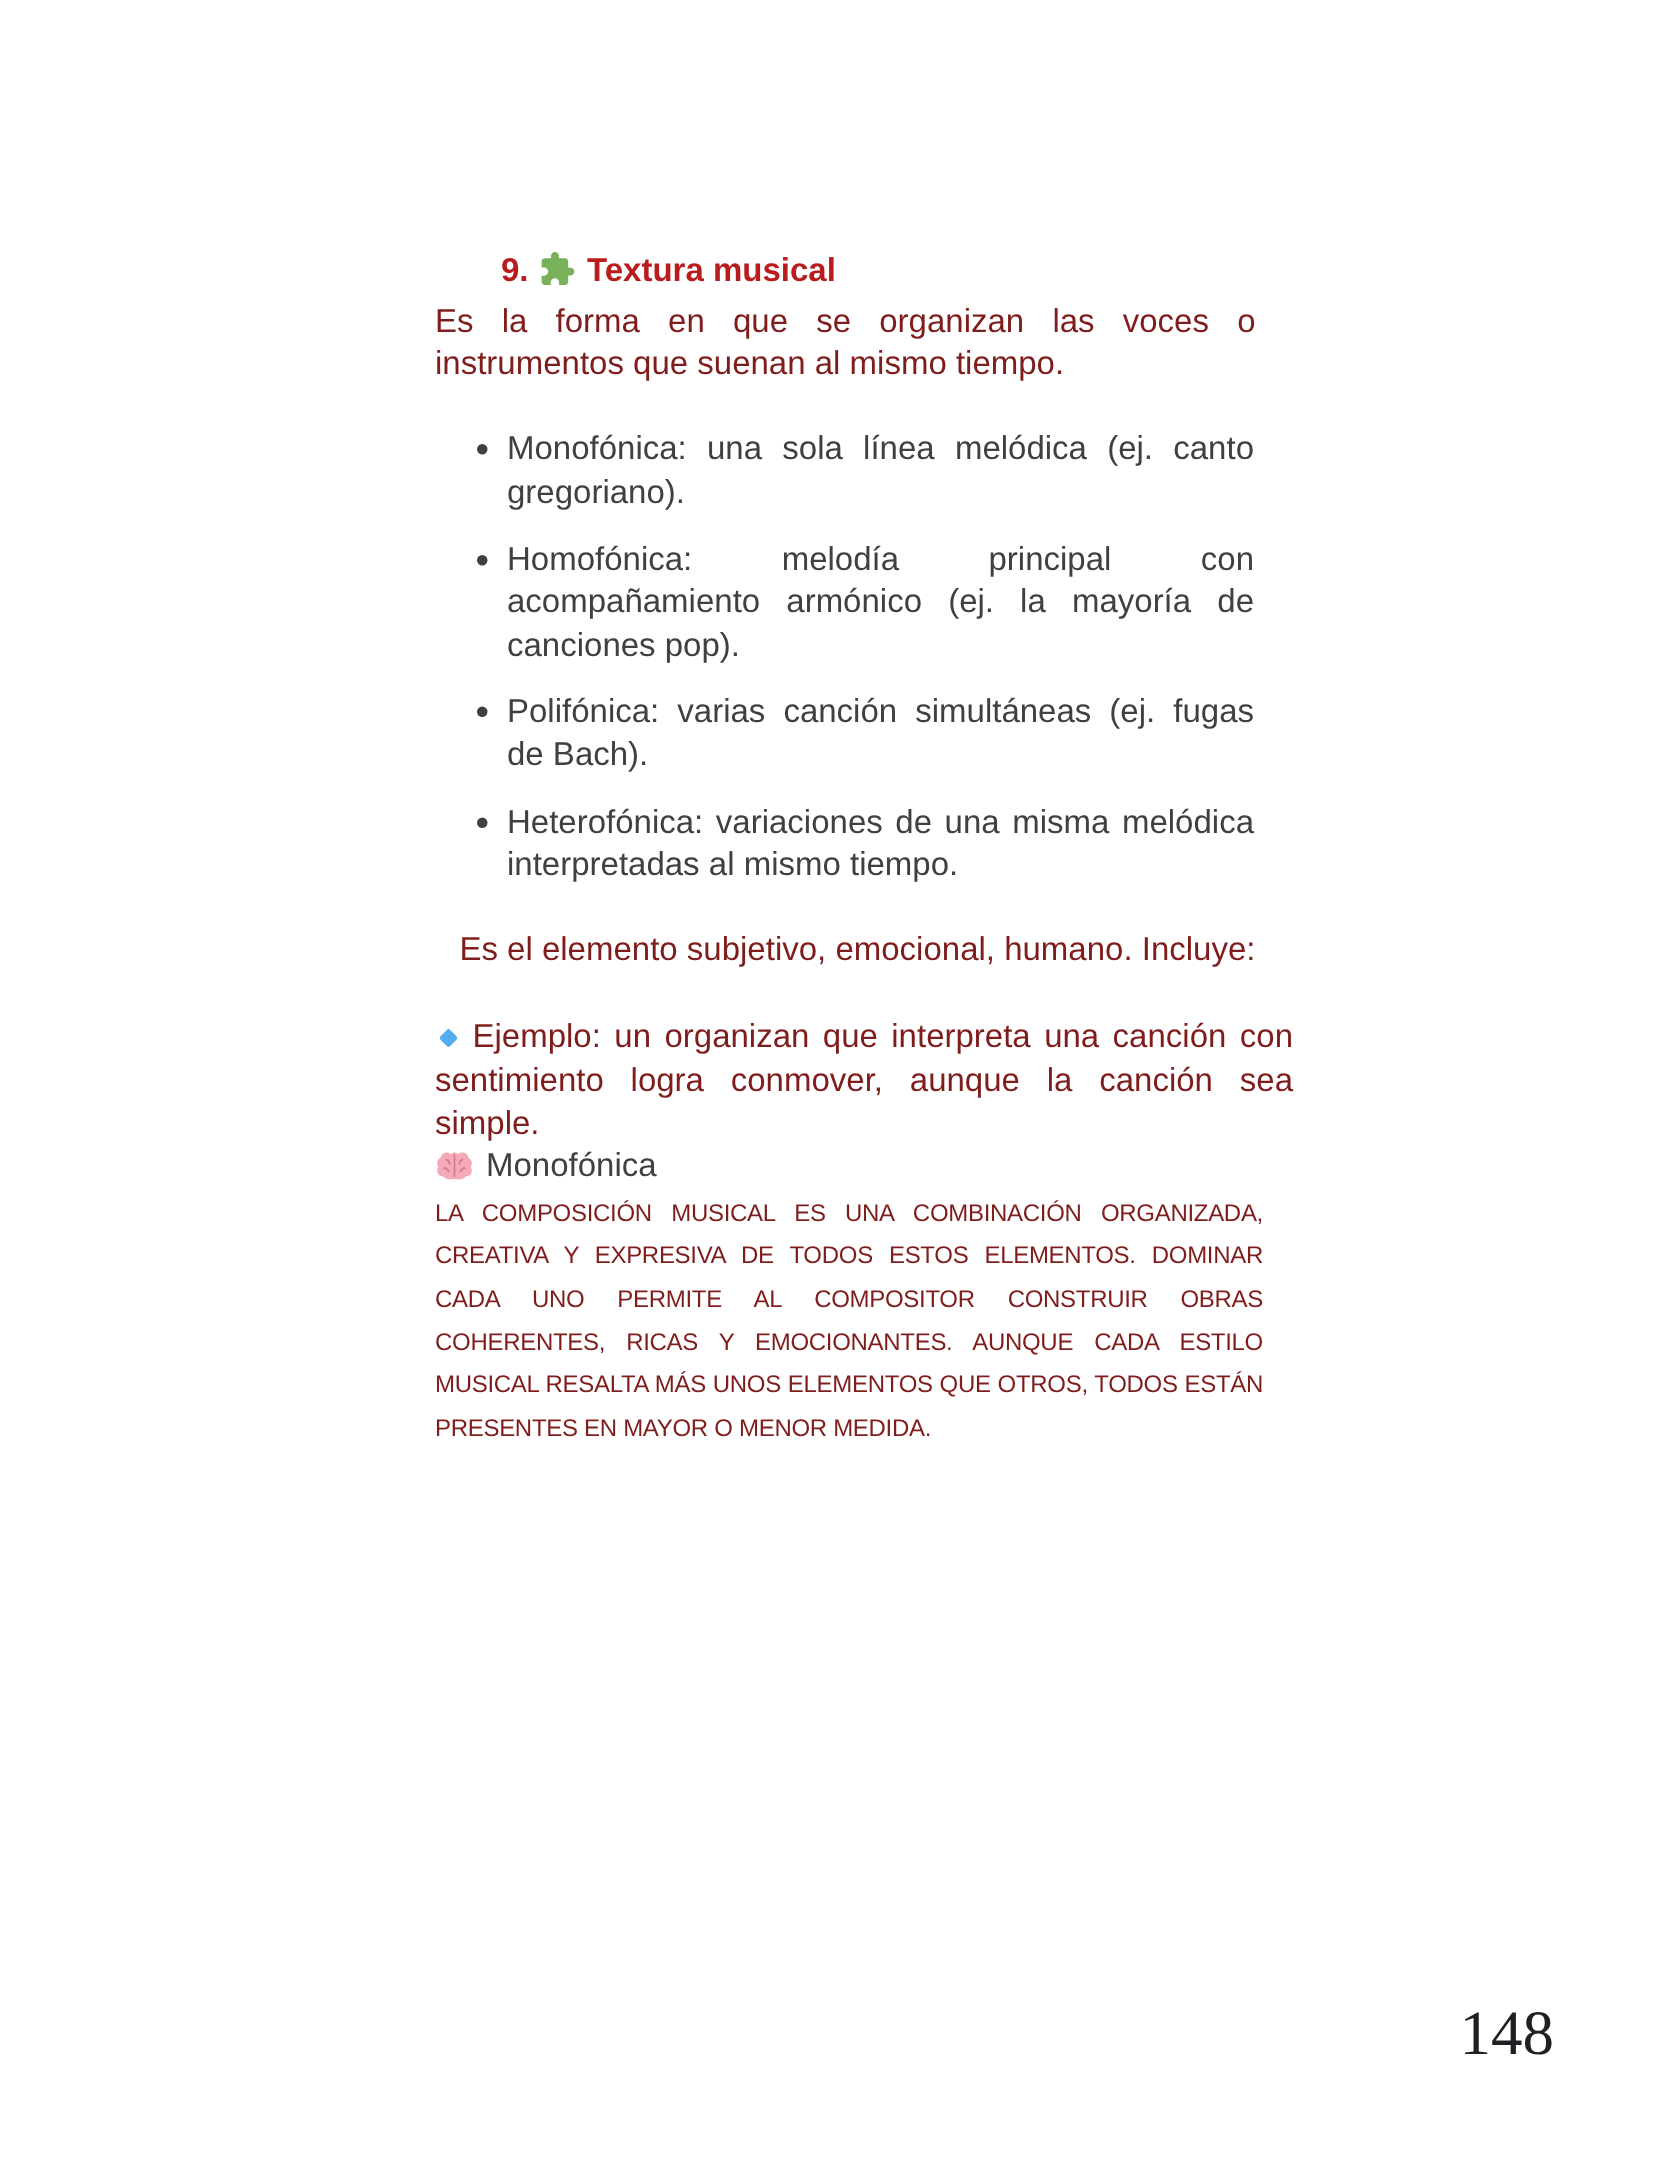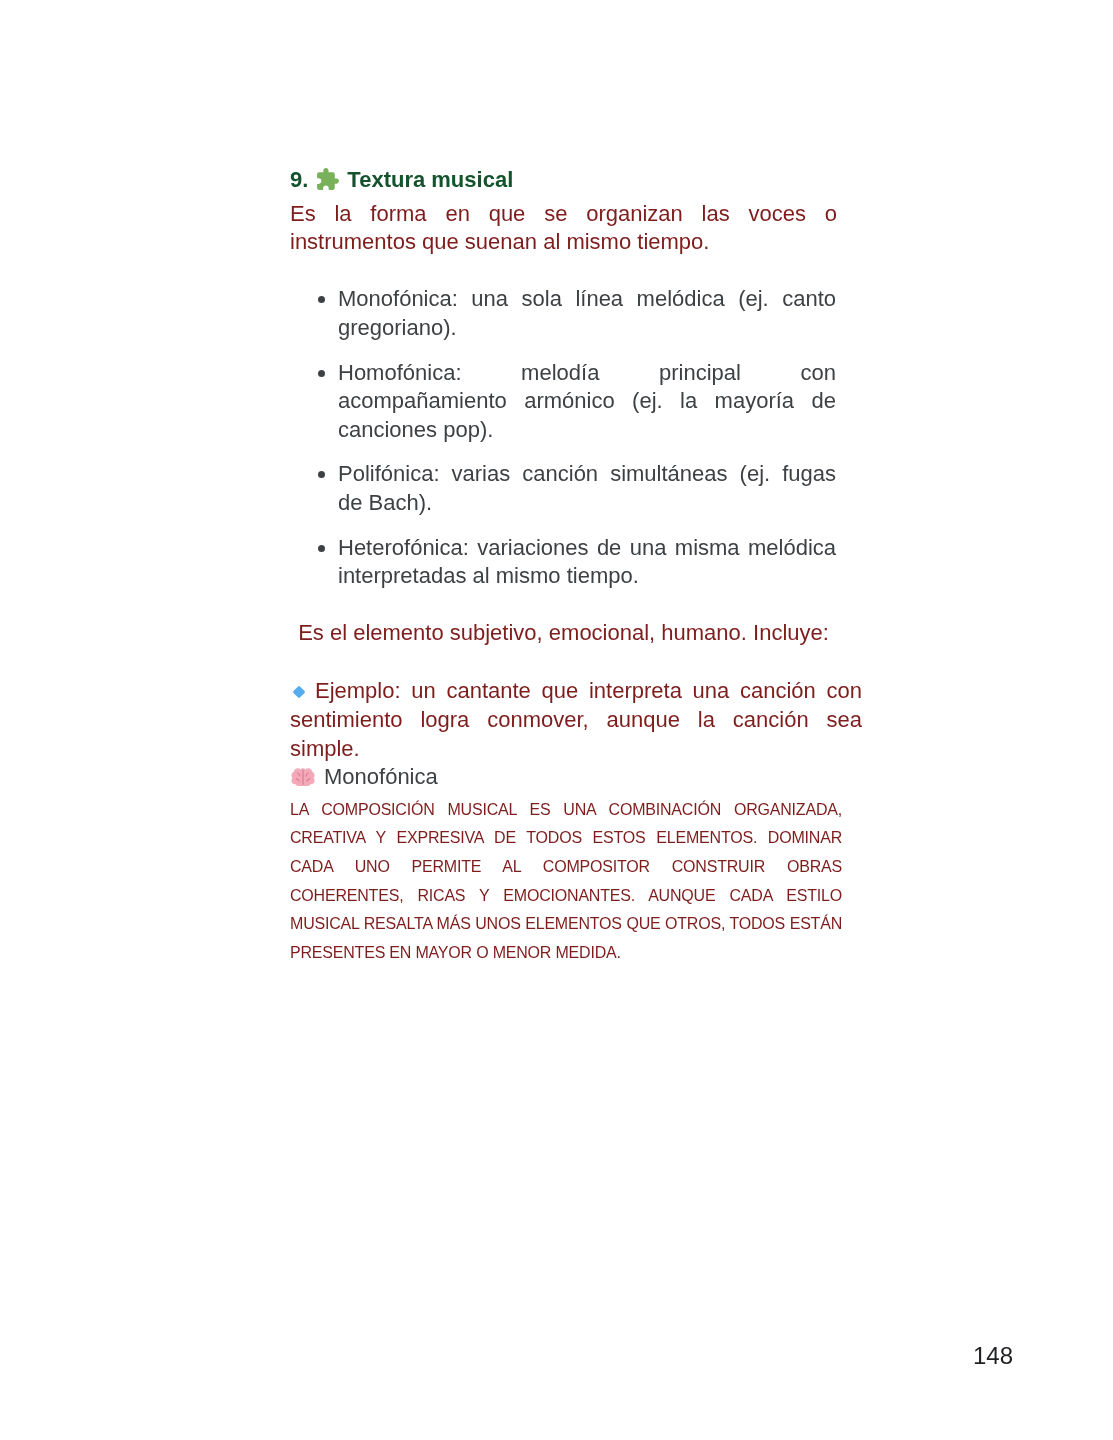--- a/index.html
+++ b/index.html
@@ -20,27 +20,27 @@
     position: absolute;
     left: 290px;
     top: 166px;
     width: 603px;
     font-size: 22px;
     line-height: 28.6px;
   }
   .block { margin: 0 0 28.6px 0; }
   .content p { margin: 0; }
   .heading { text-align: left; }
-  .heading.bold { font-weight: bold; color: #14532d; }
+  .heading.bold { font-weight: bold; color: #b91c1c; margin-left: 44px; }
   .para {
     text-align: justify;
     color: #7f1d1d;
   }
   .narrow { width: 547px; }
-  .intro-line { text-align: center; }
+  .intro-line { text-align: right; }
   ul.list {
     margin: 0 0 28.6px 0;
     padding: 0 0 0 32px;
     width: 562px;
     box-sizing: border-box;
     list-style: disc outside;
   }
   ul.list li {
     text-align: justify;
     margin: 16px;
@@ -58,24 +58,24 @@
     vertical-align: -5px;
   }
   .icon-heading9 { margin: 0 7px 0 7px; }
   .icon-heading10 { margin: 0 9px 0 7px; }
   .icon-diamond { vertical-align: -1px; margin: 0 9px 0 2px; }
   .icon-brain { vertical-align: -4px; margin: 0 8px 0 0; }
   .page-number {
     position: absolute;
     top: 1337px;
     left: 973px;
-    font-size: 24px;
+    font-size: 42px;
     line-height: 38px;
     color: #1f2023;
-    font-family: Liberation Sans, sans-serif;
+    font-family: Liberation Serif, serif;
   }
 </style>
 </head>
 <body>
 
 <div class="page">
   <div class="content">
 
     <div class="block">
       <p class="heading bold">
@@ -94,21 +94,21 @@
     </ul>
 
     <div class="block">
       <p class="para narrow intro-line">Es el elemento subjetivo, emocional, humano. Incluye:</p>
     </div>
 
 
     <p class="para example">
       <span class="icon icon-diamond"><svg width="14" height="14" viewBox="0 0 14 14">
             <rect x="2.4" y="2.4" width="9.2" height="9.2" rx="1.6" transform="rotate(45 7 7)" fill="#55ACEE"></rect>
-          </svg></span><span>Ejemplo: un cantante que interpreta una canción con sentimiento logra conmover, aunque la canción sea simple.</span>
+          </svg></span><span>Ejemplo: un organizan que interpreta una canción con sentimiento logra conmover, aunque la canción sea simple.</span>
     </p>
 
     <p class="heading block">
       <span class="icon icon-brain"><svg width="26" height="22" viewBox="0 0 36 30">
             <path fill="#F3A9B8" d="M10.8 3C7.9 3 5.6 5.1 5.2 7.8 3.3 8.7 2 10.6 2 12.9c0 1.3.5 2.6 1.3 3.5C2.5 17.3 2 18.5 2 19.8c0 2.9 2.3 5.2 5.2 5.2h.4c.9 1.6 2.6 2.6 4.5 2.6h11.8c1.9 0 3.6-1 4.5-2.6h.4c2.9 0 5.2-2.3 5.2-5.2 0-1.3-.5-2.5-1.3-3.4.8-.9 1.3-2.2 1.3-3.5 0-2.3-1.3-4.2-3.2-5.1C30.4 5.1 28.1 3 25.2 3c-1.5 0-2.9.6-3.9 1.5C20.4 3.6 19.3 3 18 3s-2.4.6-3.3 1.5C13.7 3.6 12.3 3 10.8 3z"></path>
             <path fill="none" stroke="#D97A90" stroke-width="1.6" stroke-linecap="round" d="M18 5.5v19.5M10.5 9.5c2 .5 3 2 3 4M25.5 9.5c-2 .5-3 2-3 4M8.5 17.5c2 0 3.5 1.2 4 3M27.5 17.5c-2 0-3.5 1.2-4 3"></path>
           </svg></span><span>Monofónica</span>
     </p>
 
     <p class="para caps">LA COMPOSICIÓN MUSICAL ES UNA COMBINACIÓN ORGANIZADA, CREATIVA Y EXPRESIVA DE TODOS ESTOS ELEMENTOS. DOMINAR CADA UNO PERMITE AL COMPOSITOR CONSTRUIR OBRAS COHERENTES, RICAS Y EMOCIONANTES. AUNQUE CADA ESTILO MUSICAL RESALTA MÁS UNOS ELEMENTOS QUE OTROS, TODOS ESTÁN PRESENTES EN MAYOR O MENOR MEDIDA.</p>

